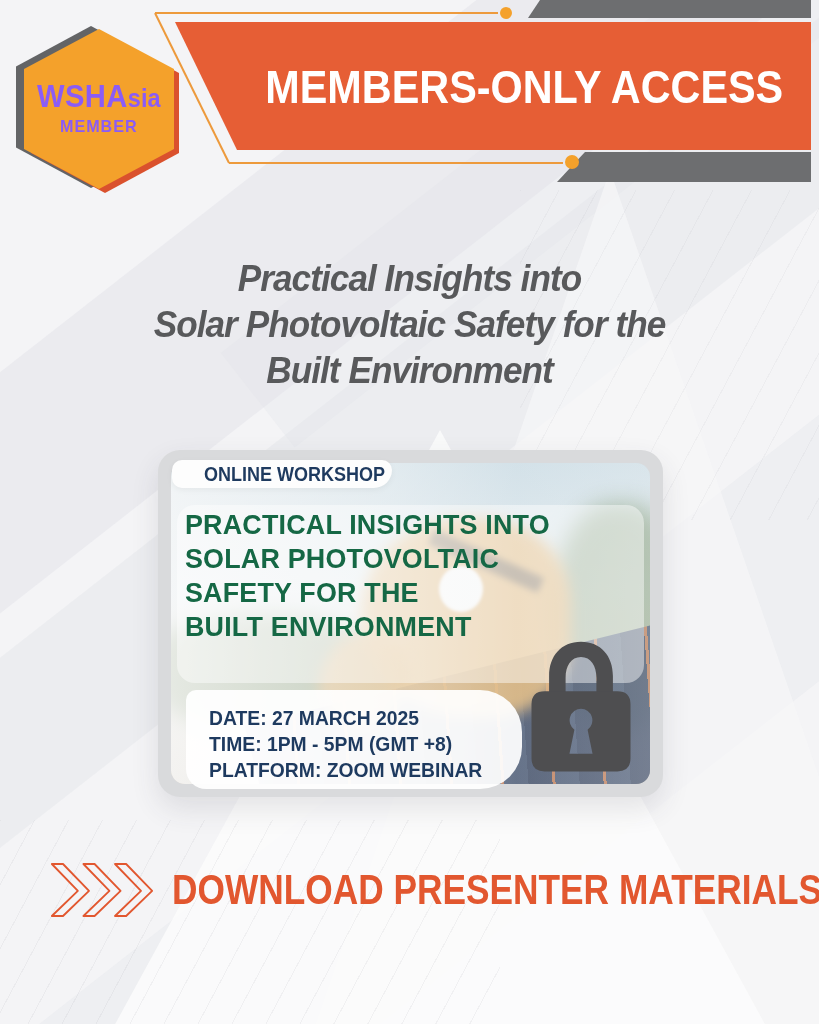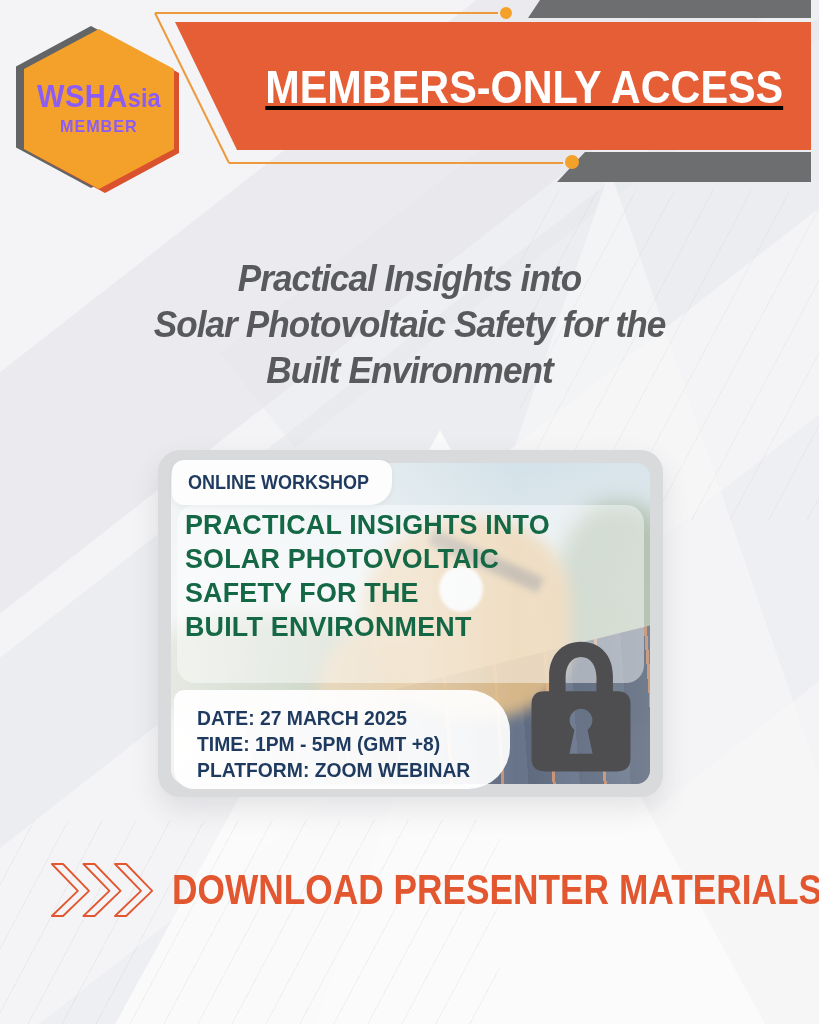--- a/index.html
+++ b/index.html
@@ -20,21 +20,21 @@
   .pinstripes2{position:absolute;left:520px;top:190px;width:299px;height:330px;pointer-events:none;
     background:repeating-linear-gradient(118deg,rgba(150,150,160,.08) 0 1px,transparent 1px 34px);}
 
   
   .gray-bar-top{position:absolute;left:528px;top:0;width:283px;height:18px;background:#6d6e70;
     clip-path:polygon(12px 0,100% 0,100% 100%,0 100%);}
   .gray-bar-bottom{position:absolute;left:557px;top:152px;width:254px;height:30px;background:#6d6e70;
     clip-path:polygon(28px 0,100% 0,100% 100%,0 100%);}
   .banner{position:absolute;left:175px;top:22px;width:636px;height:128px;background:#e65e35;
     clip-path:polygon(0 0,100% 0,100% 100%,62px 100%);}
-  .banner-text-wrap{position:absolute;left:62px;top:0;right:0;height:128px;display:flex;align-items:center;justify-content:center;text-decoration:underline;}
+  .banner-text-wrap{position:absolute;left:62px;top:0;right:0;height:128px;display:flex;align-items:center;justify-content:center;}
   .banner-text{color:#ffffff;font-size:47px;font-weight:bold;letter-spacing:0px;white-space:nowrap;
     transform:scaleX(.88);transform-origin:center;}
   .decor-svg{position:absolute;left:0;top:0;pointer-events:none;}
 
   
   .hex{position:absolute;clip-path:polygon(50% 0,100% 25%,100% 75%,50% 100%,0 75%,0 25%);}
   .hex-gray{left:16px;top:26px;width:150px;height:162px;background:#636466;}
   .hex-red{left:31px;top:33px;width:148px;height:160px;background:#da512d;}
   .hex-main{left:24px;top:29px;width:150px;height:160px;background:#f4a12b;}
   .badge-text{position:absolute;left:24px;top:29px;width:150px;height:160px;display:flex;flex-direction:column;
@@ -65,28 +65,28 @@
   .worker-arm{position:absolute;left:150px;top:170px;width:85px;height:95px;background:#d8a963;
     transform:rotate(28deg);border-radius:45%;filter:blur(7px);opacity:.85;}
   .harness{position:absolute;left:255px;top:90px;width:120px;height:16px;background:#3c3c40;
     transform:rotate(24deg);filter:blur(3px);opacity:.55;}
   .helmet{position:absolute;left:268px;top:103px;width:44px;height:46px;background:#f4f5f5;
     border-radius:50%;filter:blur(1.5px);}
   .veil{position:absolute;inset:0;
     background:linear-gradient(90deg,rgba(250,250,250,.8) 0%,rgba(250,250,250,.5) 45%,rgba(248,248,248,.22) 72%,rgba(248,248,248,.34) 100%);}
   .title-band{position:absolute;left:6px;top:42px;width:467px;height:178px;background:rgba(255,255,255,.45);
     border-radius:18px;}
-  .card-tag{position:absolute;left:14px;top:10px;width:220px;height:45px;background:#fdfdfd;
-    border-radius:12px 12px 22px 12px;display:flex;align-items:center;padding-left:16px;
+  .card-tag{position:absolute;left:14px;top:10px;width:220px;height:28px;background:#fdfdfd;
+    border-radius:12px 12px 22px 12px;display:flex;align-items:center;padding-left:32px;
     box-shadow:0 2px 6px rgba(0,0,0,.05);}
   .card-tag span{color:#1e3a5f;font-weight:bold;font-size:20px;transform:scaleX(.9);transform-origin:left;white-space:nowrap;}
   .card-title{position:absolute;left:27px;top:58px;color:#156845;font-weight:bold;font-size:28px;
     line-height:34px;letter-spacing:.2px;}
   .card-title .ctl{display:block;transform:scaleX(.96);transform-origin:left;white-space:nowrap;}
-  .info-panel{position:absolute;left:16px;top:240px;width:336px;height:99px;background:rgba(255,255,255,.93);
+  .info-panel{position:absolute;left:28px;top:240px;width:336px;height:99px;background:rgba(255,255,255,.93);
     border-radius:10px 42px 42px 20px;padding:15px 0 8px 23px;}
   .info-line{color:#1e3a5f;font-weight:bold;font-size:21px;line-height:26px;transform:scaleX(.92);
     transform-origin:left;white-space:nowrap;}
   .lock{position:absolute;left:368px;top:186px;width:110px;height:140px;}
 
   
   .cta-row{position:absolute;left:50px;top:858px;width:740px;height:64px;display:flex;align-items:center;cursor:pointer;text-align:right;}
   .cta-chevrons{width:104px;height:58px;flex:0 0 auto;}
   .cta-label{color:#e2572f;font-weight:bold;font-size:42px;white-space:nowrap;letter-spacing:0;
     transform:scaleX(.84);transform-origin:left;margin-left:18px;}

